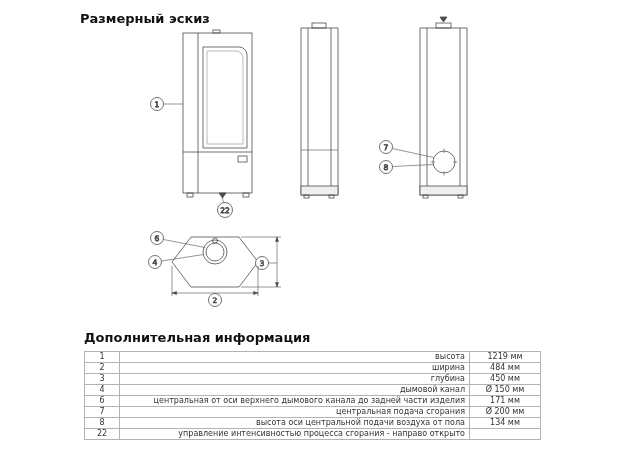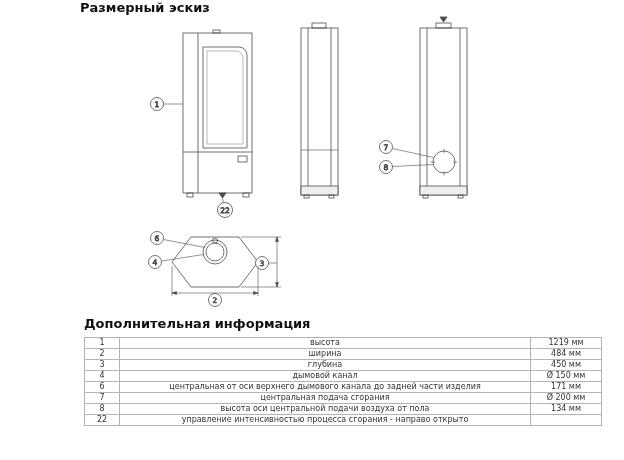--- a/index.html
+++ b/index.html
@@ -1,36 +1,36 @@
 <!DOCTYPE html>
 <html><head>
 <meta charset="utf-8">
 <style>
   html,body{margin:0;padding:0;background:#fff;}
   .page{
     position:relative;width:624px;height:460px;background:#fff;overflow:hidden;
     font-family:"DejaVu Sans","Liberation Sans",sans-serif;color:#1a1a1a;
   }
   .drawing-title{
-    position:absolute;left:80px;top:0;font-size:13px;font-weight:bold;margin:0;color:#111;
+    position:absolute;left:80px;top:11px;font-size:13px;font-weight:bold;margin:0;color:#111;
   }
   svg.sketch{position:absolute;left:0;top:0;}
   svg.sketch text{
     font-family:"DejaVu Sans","Liberation Sans",sans-serif;
     font-size:7.5px;fill:#333;
   }
-  .table-section{position:absolute;left:84px;top:316px;width:518px;}
+  .table-section{position:absolute;left:84px;top:330px;width:457px;}
   .table-title{font-size:13px;font-weight:bold;margin:0 0 6px 0;color:#111;}
   table.info{width:100%;border-collapse:collapse;font-size:8px;color:#333;table-layout:fixed;}
   table.info td{
     border:1px solid #b3b3b3;padding:0 4px;height:10px;line-height:10px;
     white-space:nowrap;overflow:hidden;
   }
   td.num{width:26px;text-align:center;}
-  td.desc{text-align:center;}
+  td.desc{text-align:right;}
   td.val{width:62px;text-align:center;}
 </style>
 </head>
 <body>
 
 <div class="page">
 
   <h1 class="drawing-title">Размерный эскиз</h1>
 
   <svg class="sketch" width="624" height="330" viewBox="0 0 624 330">

